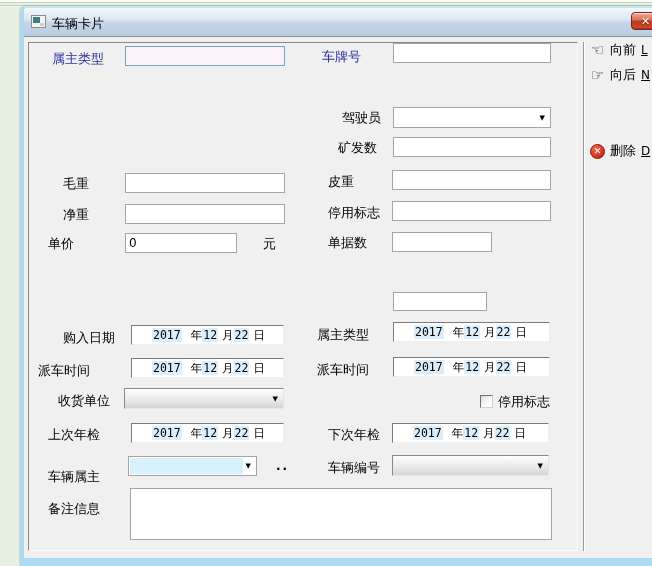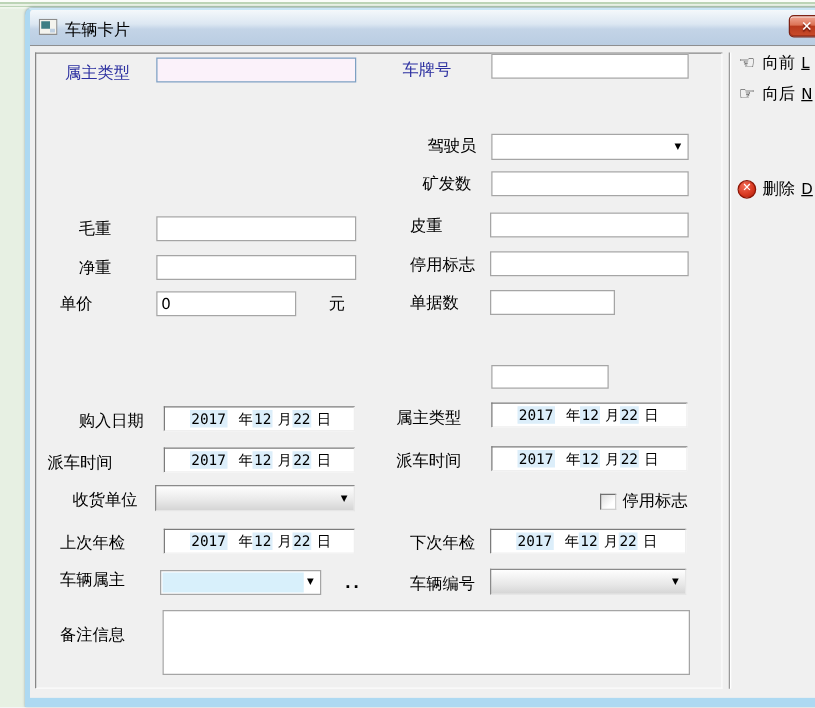--- a/index.html
+++ b/index.html
@@ -171,21 +171,21 @@
       <span class="lbl" style="left:304px;top:390px">下次年检</span>
       <div class="datef" style="left:368px;top:386px;width:157px">
         <span class="num">2017</span>
           <span class="u-year">年</span>
           <span class="num">12</span>
           <span class="u-month">月</span>
           <span class="num">22</span>
           <span class="u-day">日</span>
       </div>
 
-      <span class="lbl" style="left:24px;top:420px">车辆属主</span>
+      <span class="lbl" style="left:24px;top:432px">车辆属主</span>
       <div class="combo owner" style="left:104px;top:419px;width:129px;height:20px">
         <div class="fill"></div>
         <span class="arrow">▼</span>
       </div>
       <span class="browse" style="left:252px;top:422px">..</span>
       <span class="lbl" style="left:304px;top:423px">车辆编号</span>
       <div class="combo gray" style="left:368px;top:418px;width:157px">
         <span class="arrow">▼</span>
       </div>
 

